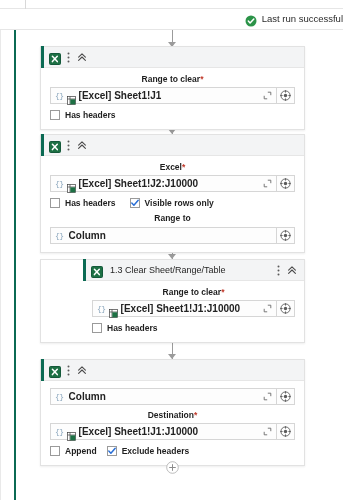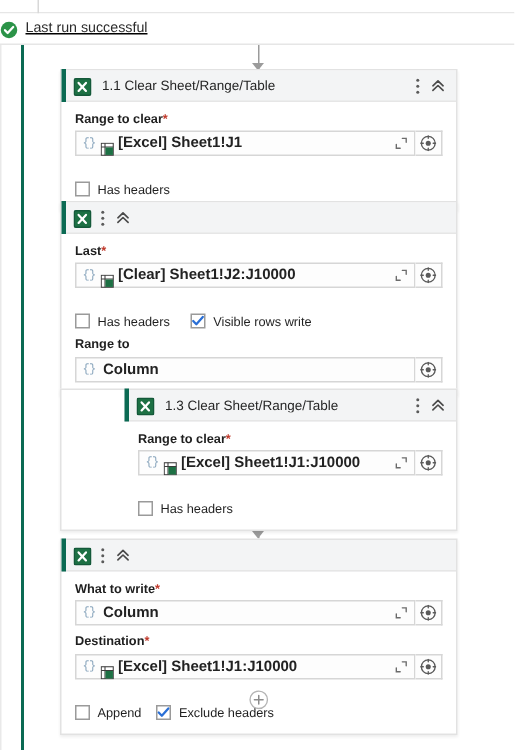--- a/index.html
+++ b/index.html
@@ -30,22 +30,21 @@
   }
 
   
   .status-bar {
     position: absolute; top: 9px; left: 0;
     width: 343px; height: 21px;
     background: #ffffff;
     border-bottom: 1px solid #e6e6e6;
     display: flex;
     align-items: center;
-    justify-content: flex-start;
-    text-decoration: underline;
+    justify-content: flex-end;
   }
   .status-inner { display: flex; align-items: center; gap: 5px; }
   .status-check { width: 12px; height: 12px; display: block; }
   .status-text {
     font-size: 9.5px;
     color: #2b2b2b;
     line-height: 1;
     white-space: nowrap;
   }
 
@@ -133,20 +132,21 @@
     padding: 7px 9px 8px 9px;
   }
 
   .field-label {
     font-size: 8.5px;
     color: #1f1f1f;
     font-weight: bold;
     margin-bottom: 3px;
     line-height: 1.1;
     white-space: nowrap;
+    text-align: center;
   }
   .req-star {
     color: #c0392b;
     font-size: 8.5px;
     font-weight: bold;
   }
 
   .field-row {
     display: flex;
     align-items: stretch;
@@ -191,22 +191,23 @@
     border: 1px solid #d6d6d6;
     border-left: none;
     background: #fdfdfd;
     display: flex; align-items: center; justify-content: center;
   }
 
   .check-row {
     display: flex;
     align-items: center;
     gap: 14px;
-    margin-top: 17px;
+    margin-top: 6px;
     margin-bottom: 1px;
+    font-weight: bold;
   }
   .check-item {
     display: flex;
     align-items: center;
     gap: 5px;
   }
   .checkbox {
     width: 10px; height: 10px;
     border: 1px solid #9a9a9a;
     background: #ffffff;
@@ -270,21 +271,20 @@
     <div class="card" style="top:16px;">
       <div class="card-header">
         <div class="card-accent"></div>
         <span class="excel-icon">
           <svg width="12" height="12" viewBox="0 0 12 12">
             <rect x="0.5" y="0.5" width="11" height="11" rx="1" fill="#1d7044"></rect>
             <rect x="0.5" y="0.5" width="11" height="11" rx="1" fill="none" stroke="#14593a"></rect>
             <path d="M3.4 3.3 L8.3 8.6 M8.3 3.3 L3.4 8.6" stroke="#ffffff" stroke-width="1.5" stroke-linecap="round"></path>
           </svg>
         </span>
-        <span class="card-title">1.1  Clear Sheet/Range/Table</span>
         <span class="hdr-btn">
           <svg class="kebab" width="3" height="11" viewBox="0 0 3 11">
             <circle cx="1.5" cy="1.5" r="1" fill="#5a5a5a"></circle>
             <circle cx="1.5" cy="5.5" r="1" fill="#5a5a5a"></circle>
             <circle cx="1.5" cy="9.5" r="1" fill="#5a5a5a"></circle>
           </svg>
         </span>
         <span class="hdr-btn">
           <svg class="chev" width="10" height="10" viewBox="0 0 10 10">
             <path d="M1.6 5.2 L5 1.9 L8.4 5.2" stroke="#4a4a4a" stroke-width="1.1" fill="none" stroke-linecap="round" stroke-linejoin="round"></path>
@@ -351,34 +351,34 @@
         </span>
         <span class="hdr-btn">
           <svg class="chev" width="10" height="10" viewBox="0 0 10 10">
             <path d="M1.6 5.2 L5 1.9 L8.4 5.2" stroke="#4a4a4a" stroke-width="1.1" fill="none" stroke-linecap="round" stroke-linejoin="round"></path>
             <path d="M1.6 8.3 L5 5.0 L8.4 8.3" stroke="#4a4a4a" stroke-width="1.1" fill="none" stroke-linecap="round" stroke-linejoin="round"></path>
           </svg>
         </span>
       </div>
       <div class="card-body">
         <div class="field-label">
-          <span>Last</span><span class="req-star">*</span>
+          <span>Excel</span><span class="req-star">*</span>
         </div>
         <div class="field-row">
           <div class="field-input">
             <span class="braces">{}</span>
             <span class="range-icon">
               <svg width="9" height="9" viewBox="0 0 9 9">
                 <rect x="0.5" y="0.5" width="8" height="8" fill="#ffffff" stroke="#3c3c3c" stroke-width="0.7"></rect>
                 <line x1="0.5" y1="3" x2="8.5" y2="3" stroke="#3c3c3c" stroke-width="0.7"></line>
                 <line x1="3" y1="0.5" x2="3" y2="8.5" stroke="#3c3c3c" stroke-width="0.7"></line>
                 <rect x="3.3" y="3.3" width="5" height="5" fill="#1d7044"></rect>
               </svg>
             </span>
-            <span class="field-value">[Clear] Sheet1!J2:J10000</span>
+            <span class="field-value">[Excel] Sheet1!J2:J10000</span>
             <span class="inline-expand">
               <svg width="9" height="9" viewBox="0 0 9 9">
                 <path d="M5.2 1.2 L7.8 1.2 L7.8 3.8" stroke="#6b6b6b" stroke-width="0.9" fill="none" stroke-linecap="round"></path>
                 <path d="M3.8 7.8 L1.2 7.8 L1.2 5.2" stroke="#6b6b6b" stroke-width="0.9" fill="none" stroke-linecap="round"></path>
               </svg>
             </span>
           </div>
           <div class="side-btn">
             <svg width="11" height="11" viewBox="0 0 11 11">
               <circle cx="5.5" cy="5.5" r="4.6" fill="none" stroke="#5a5a5a" stroke-width="0.9"></circle>
@@ -391,21 +391,21 @@
           <div class="check-item">
             <span class="checkbox"></span>
             <span class="check-label">Has headers</span>
           </div>
           <div class="check-item">
             <span class="checkbox checked">
               <svg width="10" height="10" viewBox="0 0 10 10" style="display:block;margin:-1px 0 0 -1px;">
                 <path d="M1.8 5.0 L3.9 7.2 L8.2 2.3" stroke="#2a6fd6" stroke-width="1.5" fill="none" stroke-linecap="round" stroke-linejoin="round"></path>
               </svg>
             </span>
-            <span class="check-label">Visible rows write</span>
+            <span class="check-label">Visible rows only</span>
           </div>
         </div>
         <div class="field-label">
           <span>Range to</span><span class="req-star"></span>
         </div>
         <div class="field-row" style="margin-bottom:0;">
           <div class="field-input">
             <span class="braces">{}</span>
             <span class="field-value" style="margin-left:2px;">Column</span>
           </div>
@@ -503,23 +503,20 @@
           </svg>
         </span>
         <span class="hdr-btn">
           <svg class="chev" width="10" height="10" viewBox="0 0 10 10">
             <path d="M1.6 5.2 L5 1.9 L8.4 5.2" stroke="#4a4a4a" stroke-width="1.1" fill="none" stroke-linecap="round" stroke-linejoin="round"></path>
             <path d="M1.6 8.3 L5 5.0 L8.4 8.3" stroke="#4a4a4a" stroke-width="1.1" fill="none" stroke-linecap="round" stroke-linejoin="round"></path>
           </svg>
         </span>
       </div>
       <div class="card-body">
-        <div class="field-label">
-          <span>What to write</span><span class="req-star">*</span>
-        </div>
         <div class="field-row">
           <div class="field-input">
             <span class="braces">{}</span>
             <span class="field-value" style="margin-left:2px;">Column</span>
             <span class="inline-expand">
               <svg width="9" height="9" viewBox="0 0 9 9">
                 <path d="M5.2 1.2 L7.8 1.2 L7.8 3.8" stroke="#6b6b6b" stroke-width="0.9" fill="none" stroke-linecap="round"></path>
                 <path d="M3.8 7.8 L1.2 7.8 L1.2 5.2" stroke="#6b6b6b" stroke-width="0.9" fill="none" stroke-linecap="round"></path>
               </svg>
             </span>

